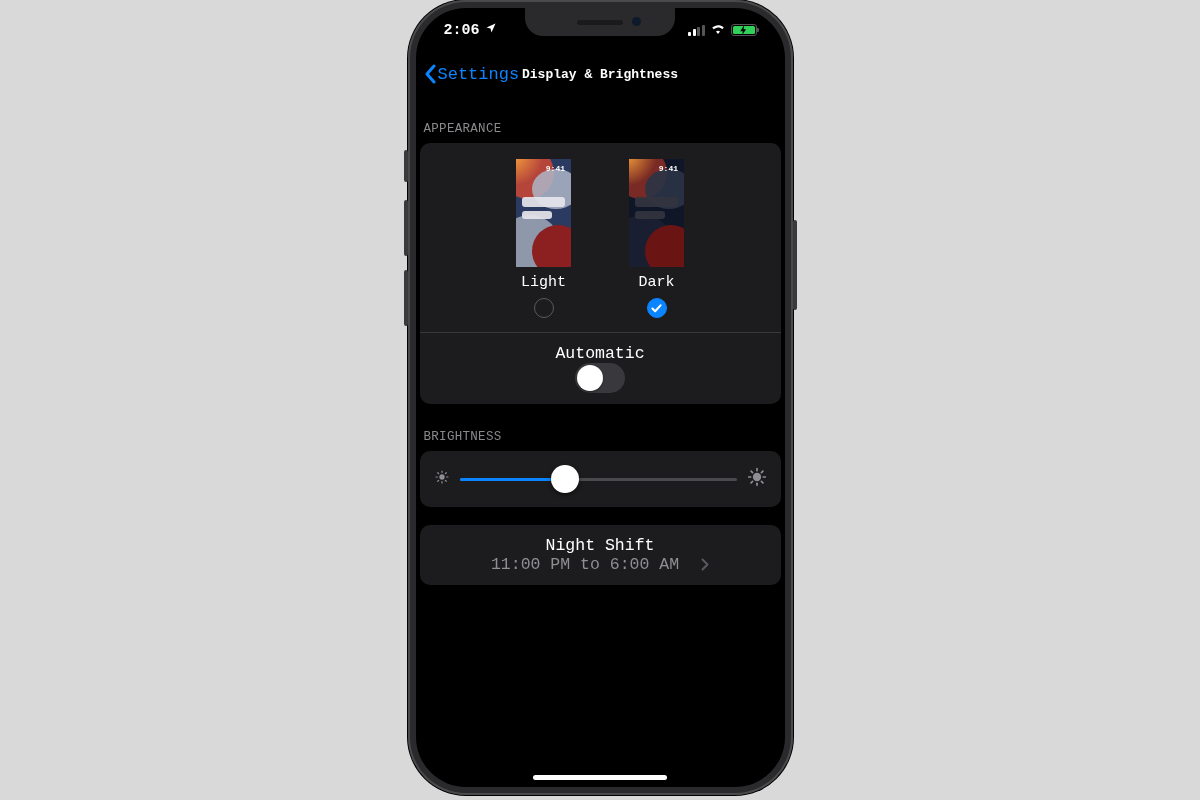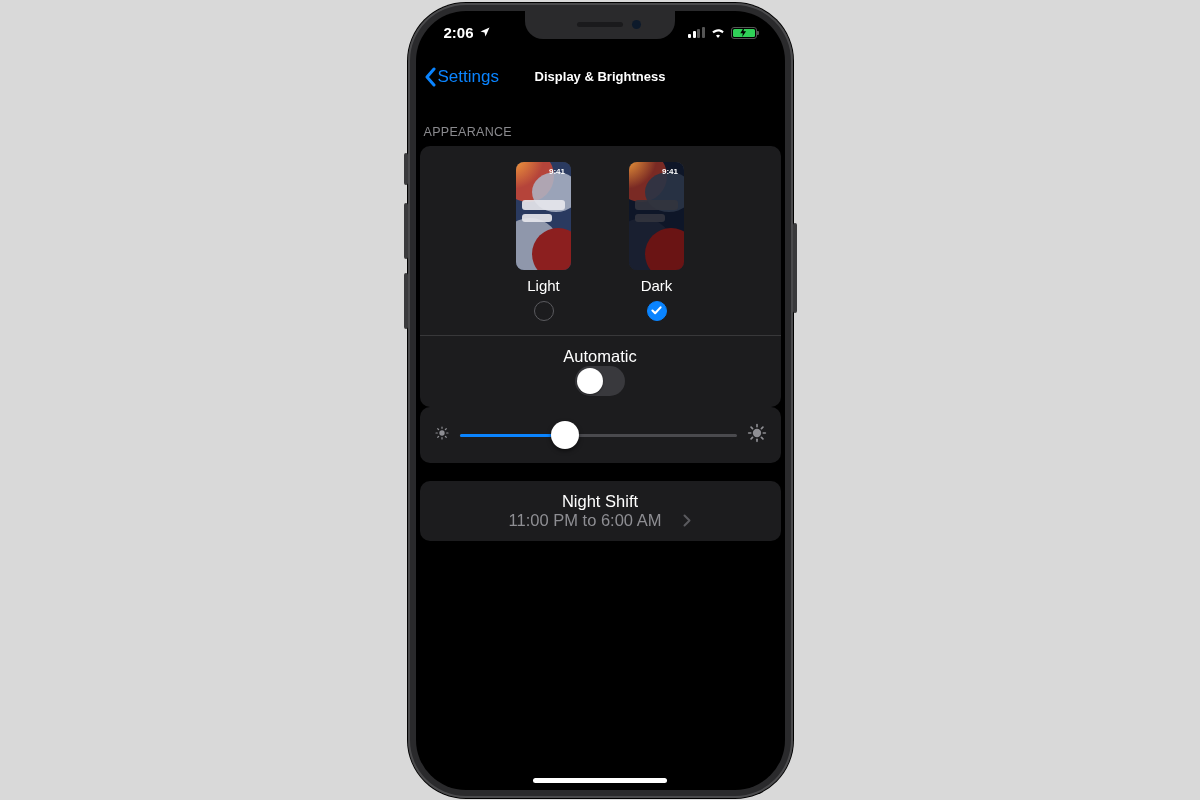--- a/index.html
+++ b/index.html
@@ -11,21 +11,21 @@
     --text:#fff;
     --muted:#8e8e93;
     --header-muted:#8a8a8e;
     --blue:#0a84ff;
     --green:#30d158;
     --track:#39393d;
     --slider-track:#4a4a4e;
     --slider-fill:#0a84ff;
   }
   html,body{margin:0;padding:0;width:1200px;height:800px;background:var(--page-bg);font-family:-apple-system,Helvetica Neue,Arial,sans-serif;-webkit-font-smoothing:antialiased;}
-  .stage{width:1200px;height:800px;display:flex;align-items:center;justify-content:center;}
+  .stage{width:1200px;height:800px;display:flex;align-items:flex-start;justify-content:center;font-family:Liberation Mono, monospace;}
   .phone{position:relative;width:385px;height:795px;border-radius:58px;background:var(--phone-body);box-shadow:0 0 0 2px #4a4a4c inset,0 0 0 1px #000;padding:8px;box-sizing:border-box;}
   .bezel{width:100%;height:100%;border-radius:50px;background:var(--screen-bg);position:relative;overflow:hidden;}
   .notch{position:absolute;top:0;left:50%;transform:translateX(-50%);width:150px;height:28px;background:var(--phone-body);border-bottom-left-radius:18px;border-bottom-right-radius:18px;z-index:20;display:flex;align-items:center;justify-content:center;gap:30px;}
   .notch .speaker{width:46px;height:5px;border-radius:3px;background:#1a1a1c;}
   .notch .cam{width:9px;height:9px;border-radius:50%;background:#0d1a2b;position:absolute;right:34px;top:9px;}
   
   .btn-side{position:absolute;background:#3a3a3c;border-radius:2px;}
   .vol1{left:-4px;top:150px;width:4px;height:32px;}
   .vol2{left:-4px;top:200px;width:4px;height:56px;}
   .vol3{left:-4px;top:270px;width:4px;height:56px;}
@@ -57,21 +57,21 @@
   .row.link{cursor:pointer;}
   .chev{color:#5a5a5e;}
   
   .toggle{width:50px;height:30px;border-radius:15px;background:var(--track);position:relative;cursor:pointer;flex-shrink:0;}
   .toggle.on{background:var(--green);}
   .toggle .knob{position:absolute;top:2px;left:2px;width:26px;height:26px;border-radius:50%;background:#fff;box-shadow:0 1px 2px rgba(0,0,0,0.4);transition:none;}
   .toggle.on .knob{left:22px;}
   
   .appearance-row{display:flex;justify-content:center;gap:58px;padding:16px 0 14px;}
   .mode{display:flex;flex-direction:column;align-items:center;gap:7px;cursor:pointer;}
-  .preview{width:55px;height:108px;border-radius:8px;position:relative;overflow:hidden;background:#404040;}
+  .preview{width:55px;height:108px;border-radius:0;position:relative;overflow:hidden;background:#404040;}
   .preview .wall{position:absolute;inset:0;}
   .preview .widgets{position:absolute;top:38px;left:6px;right:6px;}
   .preview .w{height:10px;border-radius:3px;margin-bottom:4px;}
   .preview.light .w{background:rgba(230,230,235,0.92);}
   .preview.dark .w{background:rgba(50,52,62,0.92);}
   .preview .t{position:absolute;top:5px;right:6px;color:#fff;font-size:8px;font-weight:600;}
   .mode-label{color:var(--text);font-size:15px;}
   .radio{width:20px;height:20px;border-radius:50%;border:1.5px solid #5a5a5e;box-sizing:border-box;display:flex;align-items:center;justify-content:center;}
   .radio.checked{background:var(--blue);border-color:var(--blue);}
   .radio.checked svg{display:block;}
@@ -206,20 +206,21 @@
             </div>
           </div>
           <div class="row" style="border-top:0.5px solid var(--sep);">
             <span>Automatic</span>
             <div class="toggle">
                 <div class="knob"></div>
               </div>
           </div>
         </div>
 
+        <div class="sec-header">BRIGHTNESS</div>
         <div class="card">
           <div class="slider-row">
             <span class="sun">
               <svg width="16" height="16" viewBox="0 0 24 24" fill="currentColor">
                   <circle cx="12" cy="12" r="4"></circle>
                   <g stroke="currentColor" stroke-width="1.8" stroke-linecap="round">
                     <line x1="12" y1="3" x2="12" y2="5"></line>
                     <line x1="12" y1="19" x2="12" y2="21"></line>
                     <line x1="3" y1="12" x2="5" y2="12"></line>
                     <line x1="19" y1="12" x2="21" y2="12"></line>

